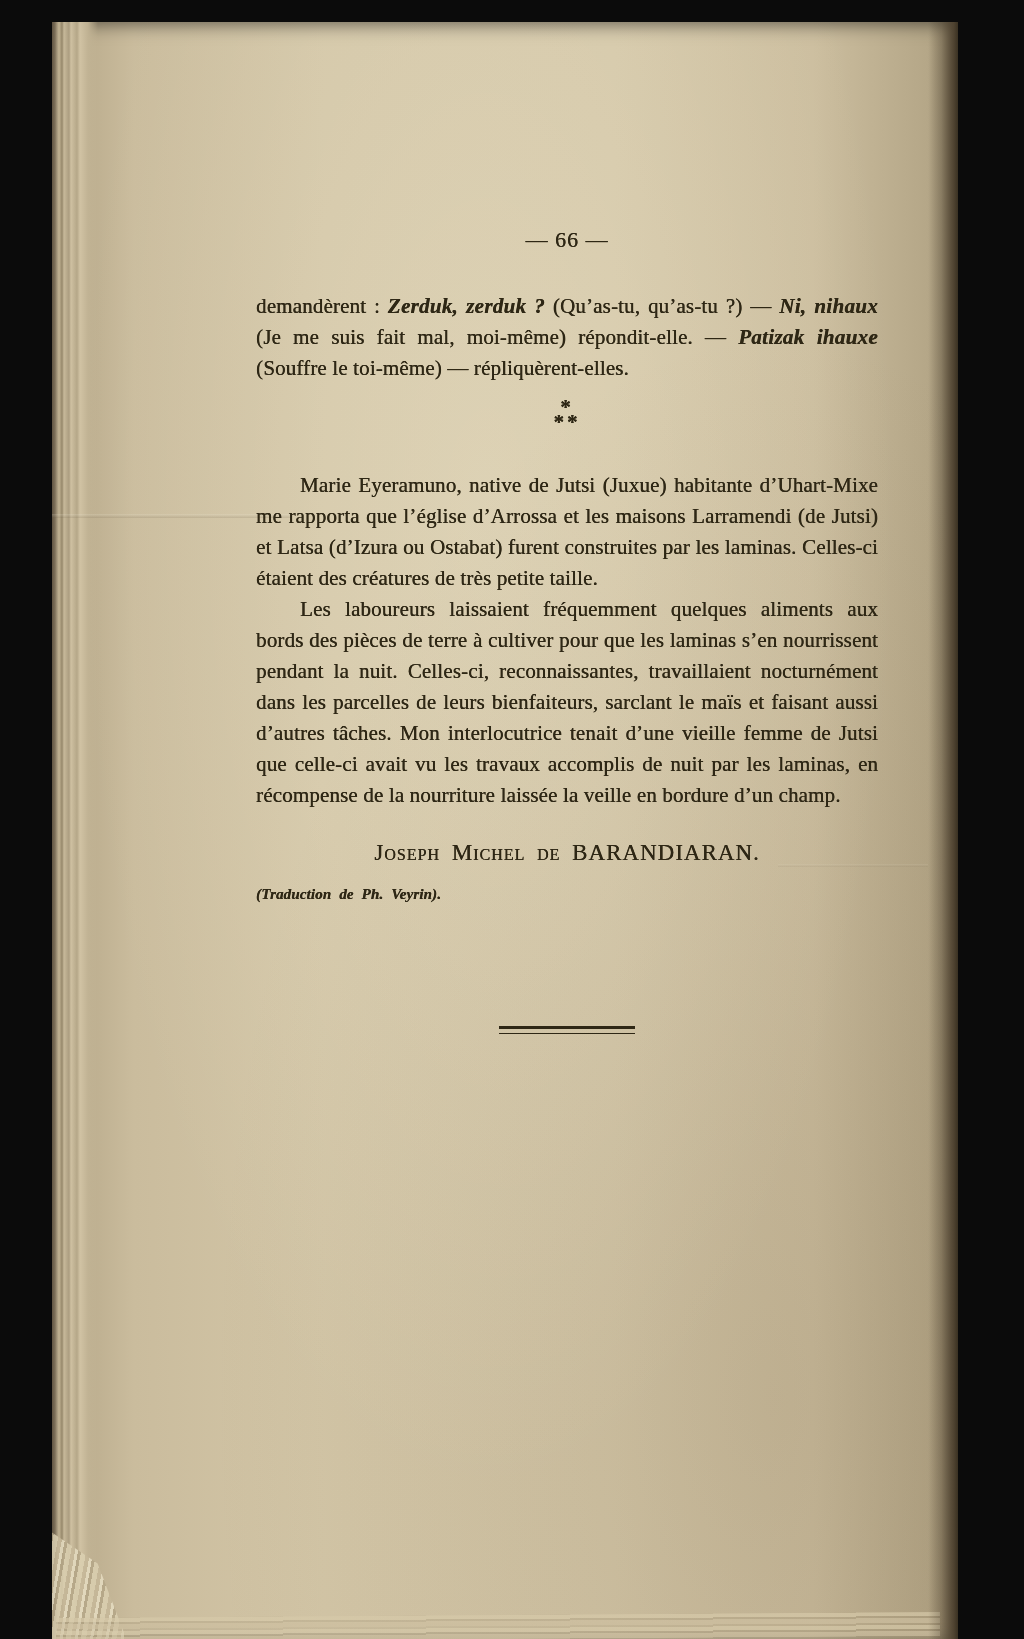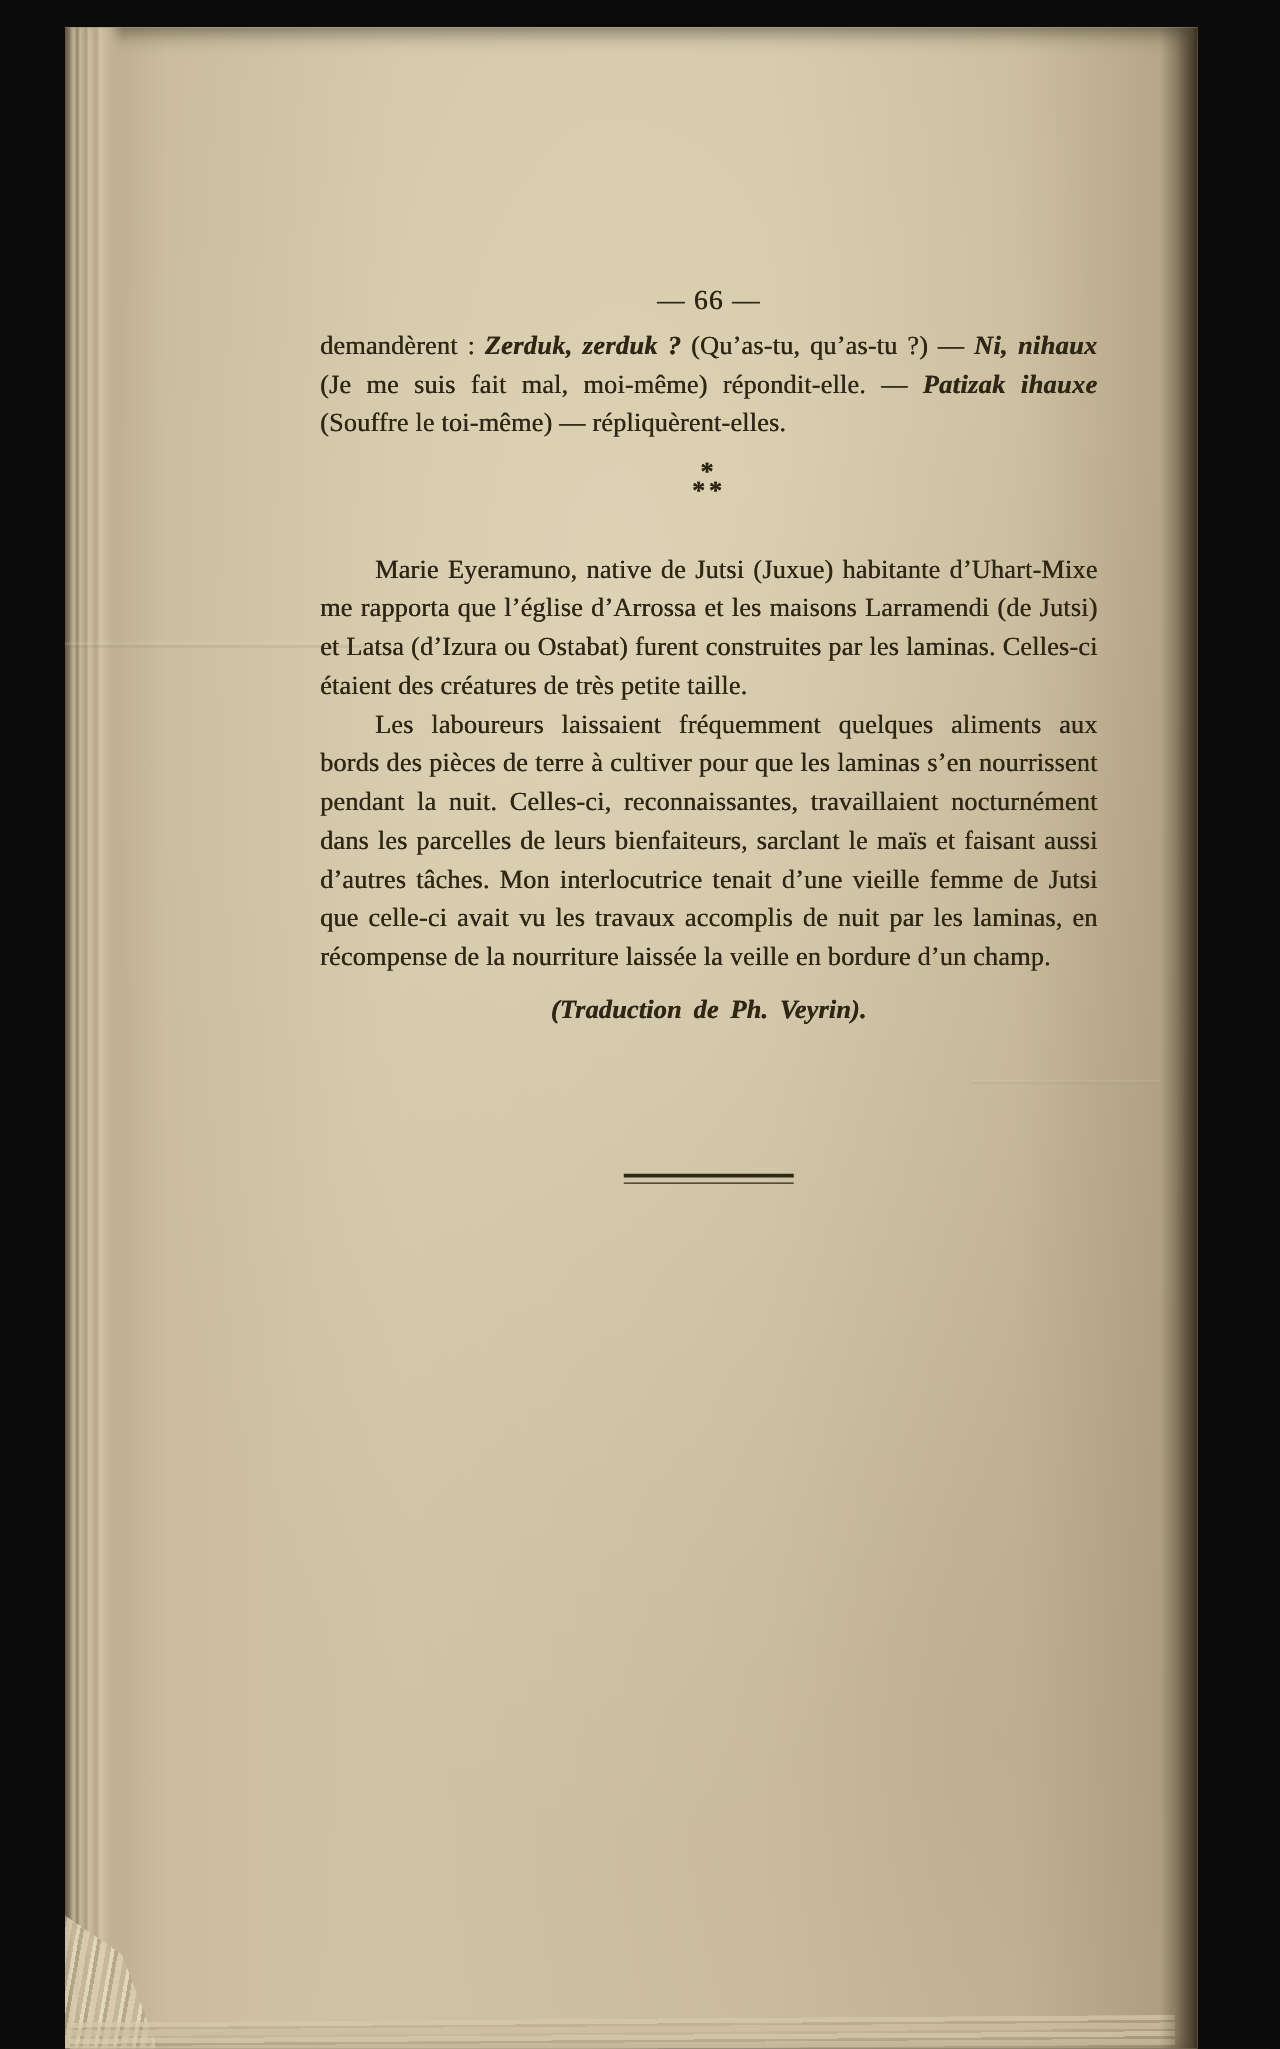--- a/index.html
+++ b/index.html
@@ -129,21 +129,21 @@
   }
 
   .page-number {
     text-align: center;
     font-size: 22px;
     line-height: 26px;
     letter-spacing: 1px;
   }
 
   .para { margin: 0; }
-  .para.p1 { margin-top: 8px; text-indent: 0; }
+  .para.p1 { margin-top: 38px; text-indent: 0; }
   .para.indent { text-indent: 44px; }
   .para.p2 { margin-top: 40px; }
   .para.p3 { margin-top: 0; }
 
   .phrase {
     font-style: italic;
     font-weight: bold;
     letter-spacing: 0.3px;
   }
 
@@ -164,24 +164,24 @@
     text-align: center;
     font-variant: small-caps;
     font-size: 23px;
     letter-spacing: 1px;
     word-spacing: 5px;
     text-indent: 0;
   }
 
   .translation {
     margin-top: 11px;
-    text-align: center;
+    text-align: left;
     font-style: italic;
     font-weight: bold;
-    font-size: 21px;
+    font-size: 15px;
     word-spacing: 4px;
     text-indent: 0;
   }
 
   .end-rule {
     width: 136px;
     height: 4px;
     margin: 116px auto 0 auto;
     border-top: 3px solid #2e2715;
     border-bottom: 1.5px solid #2e2715;
@@ -208,20 +208,21 @@
 
       <div class="separator">
         <span class="sep-line">*</span>
         <span class="sep-line">**</span>
       </div>
 
       <p class="para indent p2">Marie Eyeramuno, native de Jutsi (Juxue) habitante d’Uhart-Mixe me rapporta que l’église d’Arrossa et les maisons Larramendi (de Jutsi) et Latsa (d’Izura ou Ostabat) furent construites par les laminas. Celles-ci étaient des créatures de très petite taille.</p>
 
       <p class="para indent p3">Les laboureurs laissaient fréquemment quelques aliments aux bords des pièces de terre à cultiver pour que les laminas s’en nourrissent pendant la nuit. Celles-ci, reconnaissantes, travaillaient nocturnément dans les parcelles de leurs bienfaiteurs, sarclant le maïs et faisant aussi d’autres tâches. Mon interlocutrice tenait d’une vieille femme de Jutsi que celle-ci avait vu les travaux accomplis de nuit par les laminas, en récompense de la nourriture laissée la veille en bordure d’un champ.</p>
 
+      <p class="para signature">Joseph Michel de BARANDIARAN.</p>
 
       <p class="para translation">(Traduction de Ph. Veyrin).</p>
 
       <div class="end-rule"></div>
 
     </div>
   </div>
 </div>
 
 </body></html>

